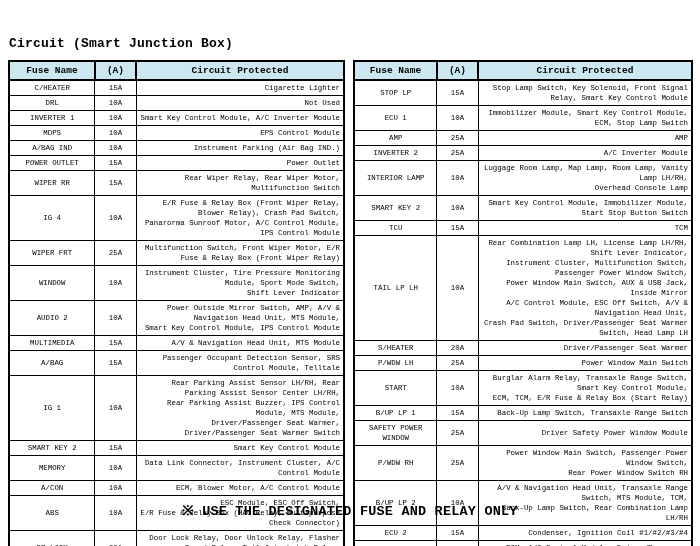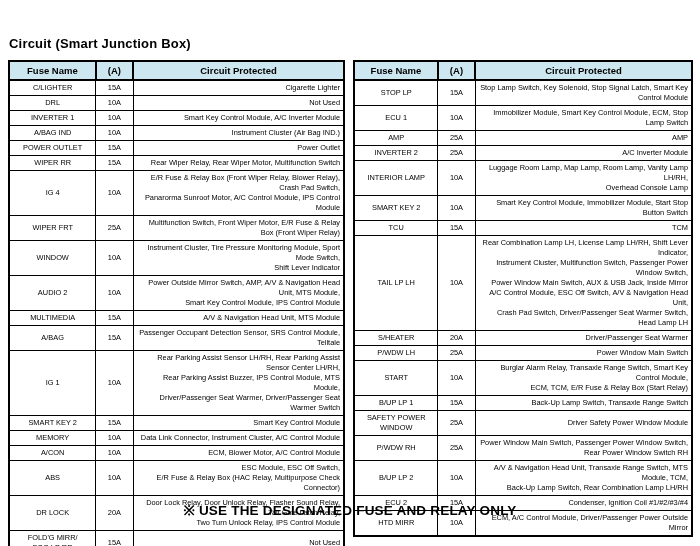--- a/index.html
+++ b/index.html
@@ -1,21 +1,21 @@
 <!DOCTYPE html>
 <html><head>
 <meta charset="utf-8">
 <style>
   html, body { margin: 0; padding: 0; background: #ffffff; }
   .page {
     position: relative;
     width: 700px;
     height: 546px;
     background: #ffffff;
-    font-family: Liberation Sans, sans-serif;
+    font-family: Liberation Mono, monospace;
     color: #000000;
     overflow: hidden;
   }
   .title {
     position: absolute;
     left: 9px;
     top: 36px;
     font-size: 13px;
     font-weight: bold;
     letter-spacing: 0.2px;
@@ -87,38 +87,43 @@
       </colgroup>
       <thead>
         <tr>
           <th>Fuse Name</th>
           <th>(A)</th>
           <th>Circuit Protected</th>
         </tr>
       </thead>
       <tbody>
           <tr>
-            <td class="fname">C/LIGHTER</td>
+            <td class="fname">C/HEATER</td>
             <td class="amp">15A</td>
             <td class="circuit">Cigarette Lighter</td>
           </tr>
           <tr>
             <td class="fname">DRL</td>
             <td class="amp">10A</td>
             <td class="circuit">Not Used</td>
           </tr>
           <tr>
             <td class="fname">INVERTER 1</td>
             <td class="amp">10A</td>
             <td class="circuit">Smart Key Control Module, A/C Inverter Module</td>
           </tr>
           <tr>
+            <td class="fname">MDPS</td>
+            <td class="amp">10A</td>
+            <td class="circuit">EPS Control Module</td>
+          </tr>
+          <tr>
             <td class="fname">A/BAG IND</td>
             <td class="amp">10A</td>
-            <td class="circuit">Instrument Cluster (Air Bag IND.)</td>
+            <td class="circuit">Instrument Parking (Air Bag IND.)</td>
           </tr>
           <tr>
             <td class="fname">POWER OUTLET</td>
             <td class="amp">15A</td>
             <td class="circuit">Power Outlet</td>
           </tr>
           <tr>
             <td class="fname">WIPER RR</td>
             <td class="amp">15A</td>
             <td class="circuit">Rear Wiper Relay, Rear Wiper Motor, Multifunction Switch</td>
@@ -209,21 +214,21 @@
         <tr>
           <th>Fuse Name</th>
           <th>(A)</th>
           <th>Circuit Protected</th>
         </tr>
       </thead>
       <tbody>
           <tr>
             <td class="fname">STOP LP</td>
             <td class="amp">15A</td>
-            <td class="circuit">Stop Lamp Switch, Key Solenoid, Stop Signal Latch, Smart Key Control Module</td>
+            <td class="circuit">Stop Lamp Switch, Key Solenoid, Front Signal Relay, Smart Key Control Module</td>
           </tr>
           <tr>
             <td class="fname">ECU 1</td>
             <td class="amp">10A</td>
             <td class="circuit">Immobilizer Module, Smart Key Control Module, ECM, Stop Lamp Switch</td>
           </tr>
           <tr>
             <td class="fname">AMP</td>
             <td class="amp">25A</td>
             <td class="circuit">AMP</td>

